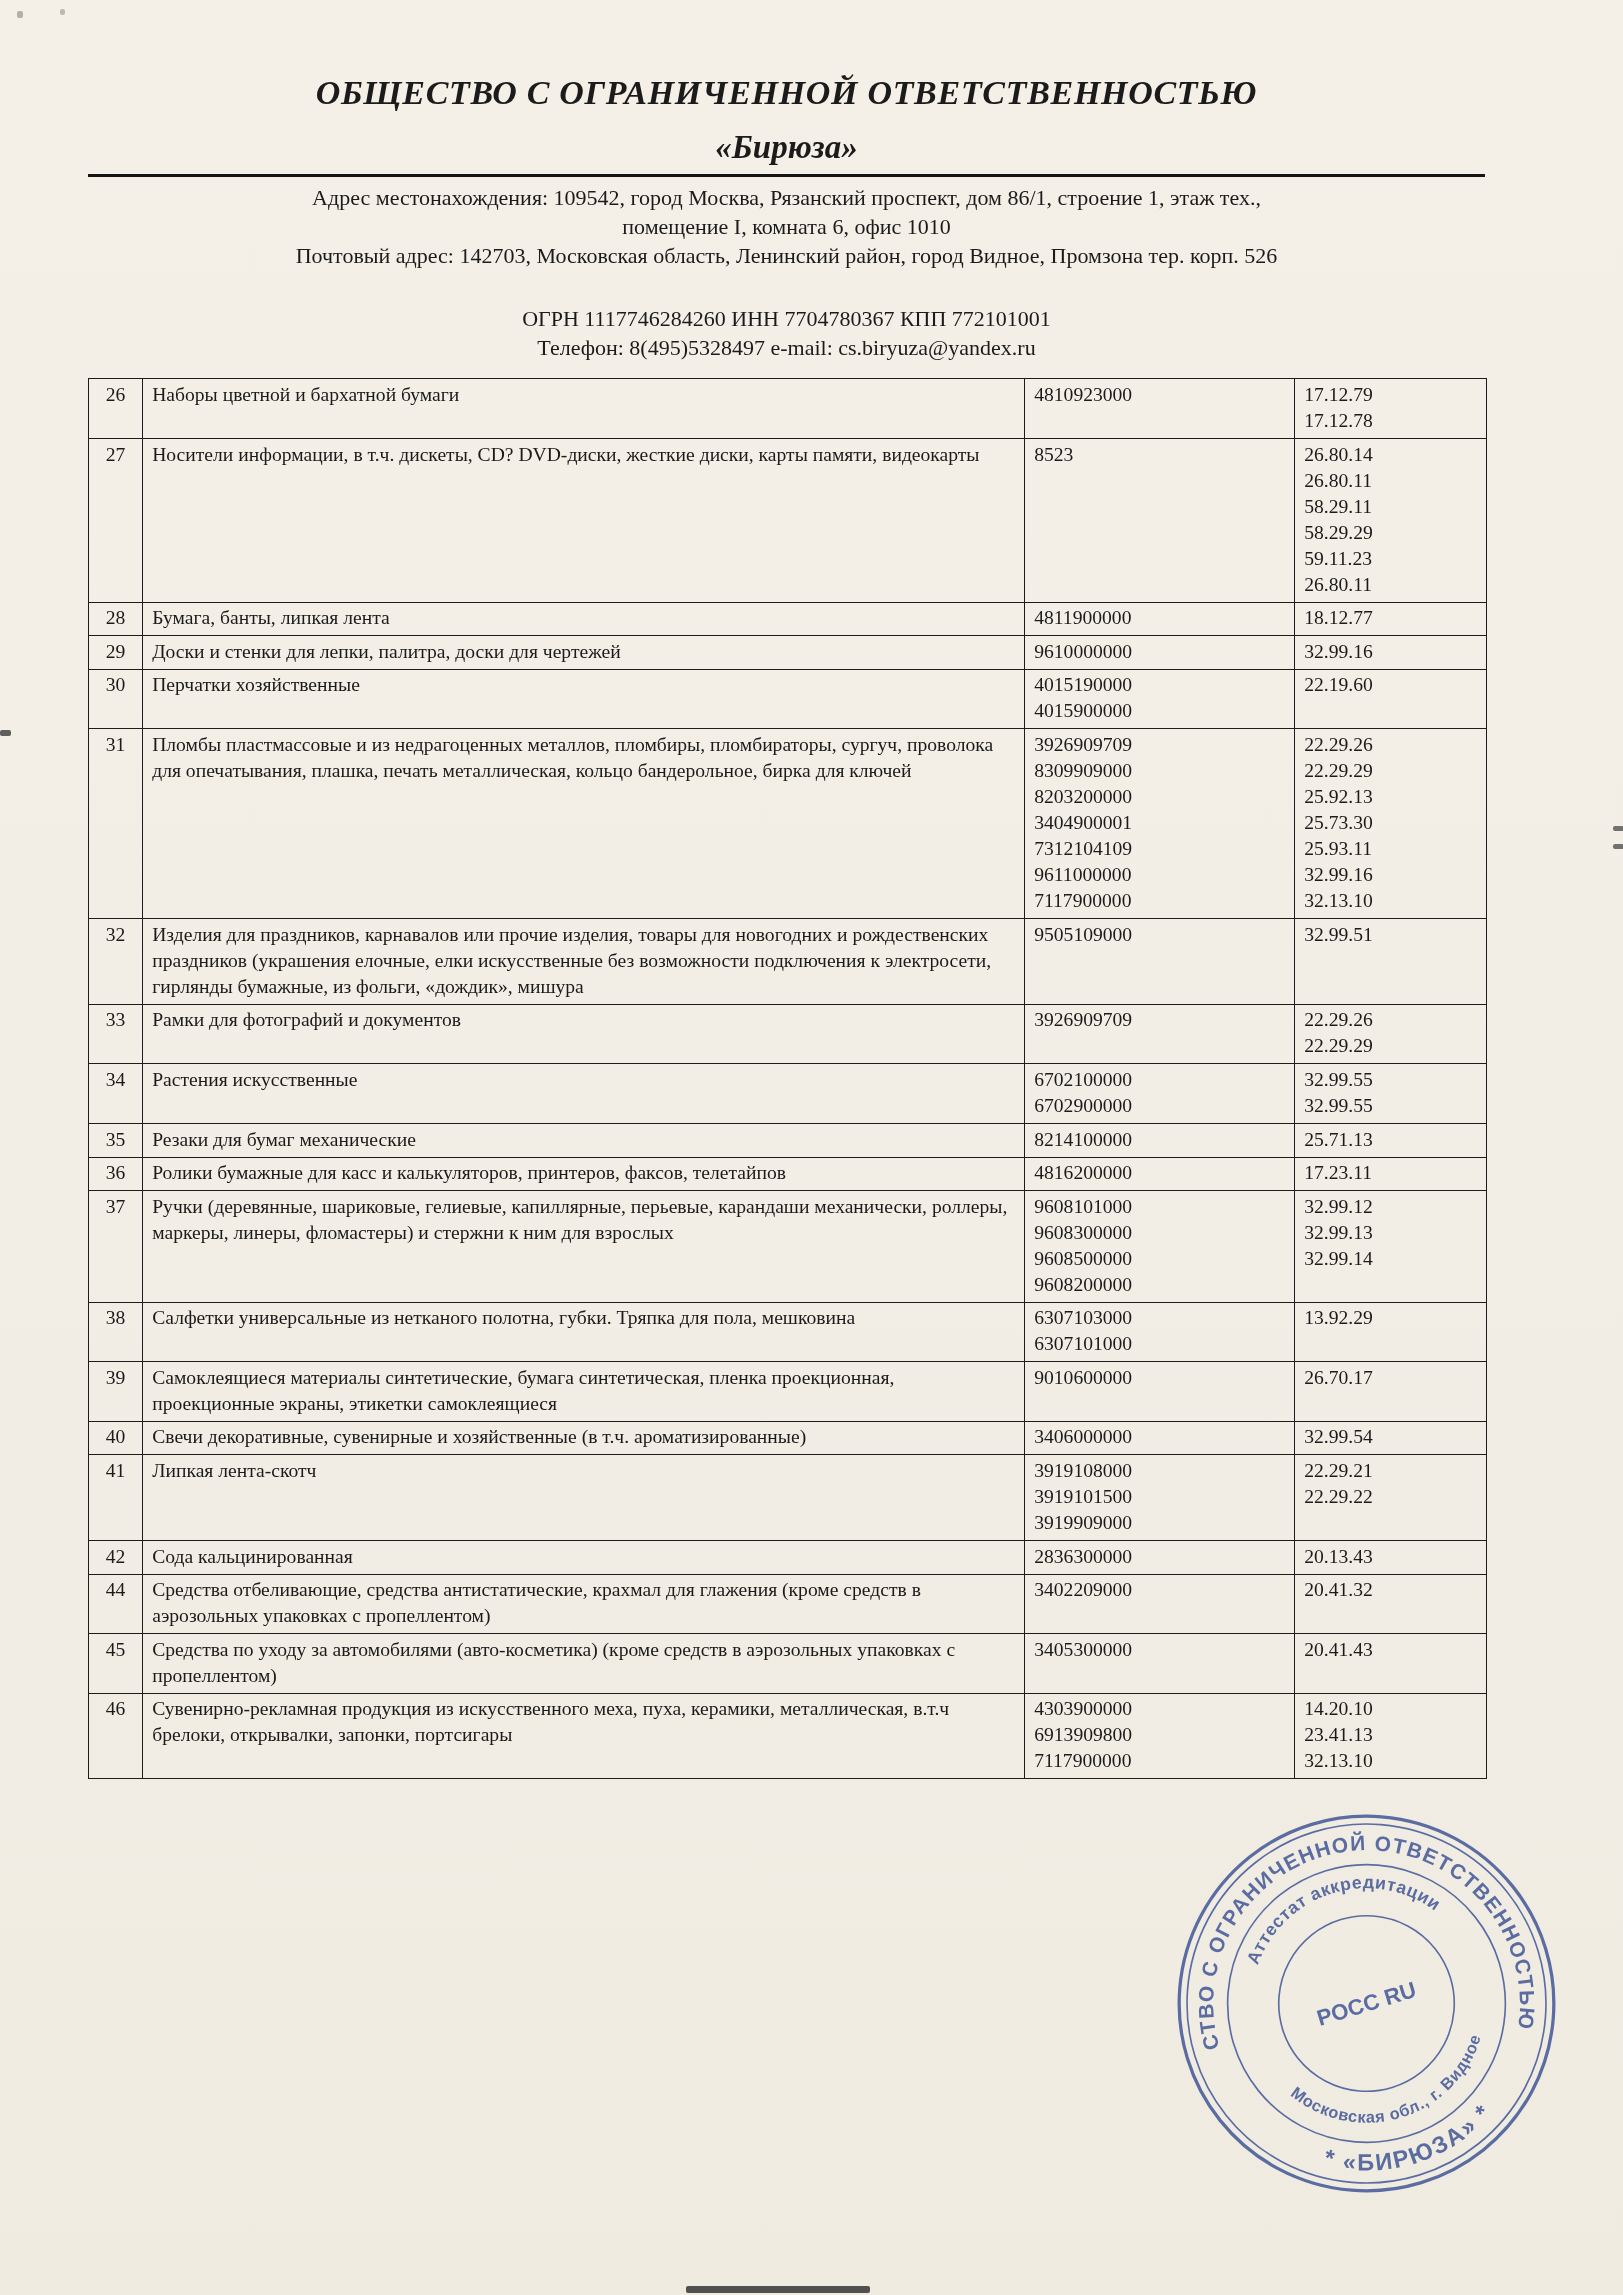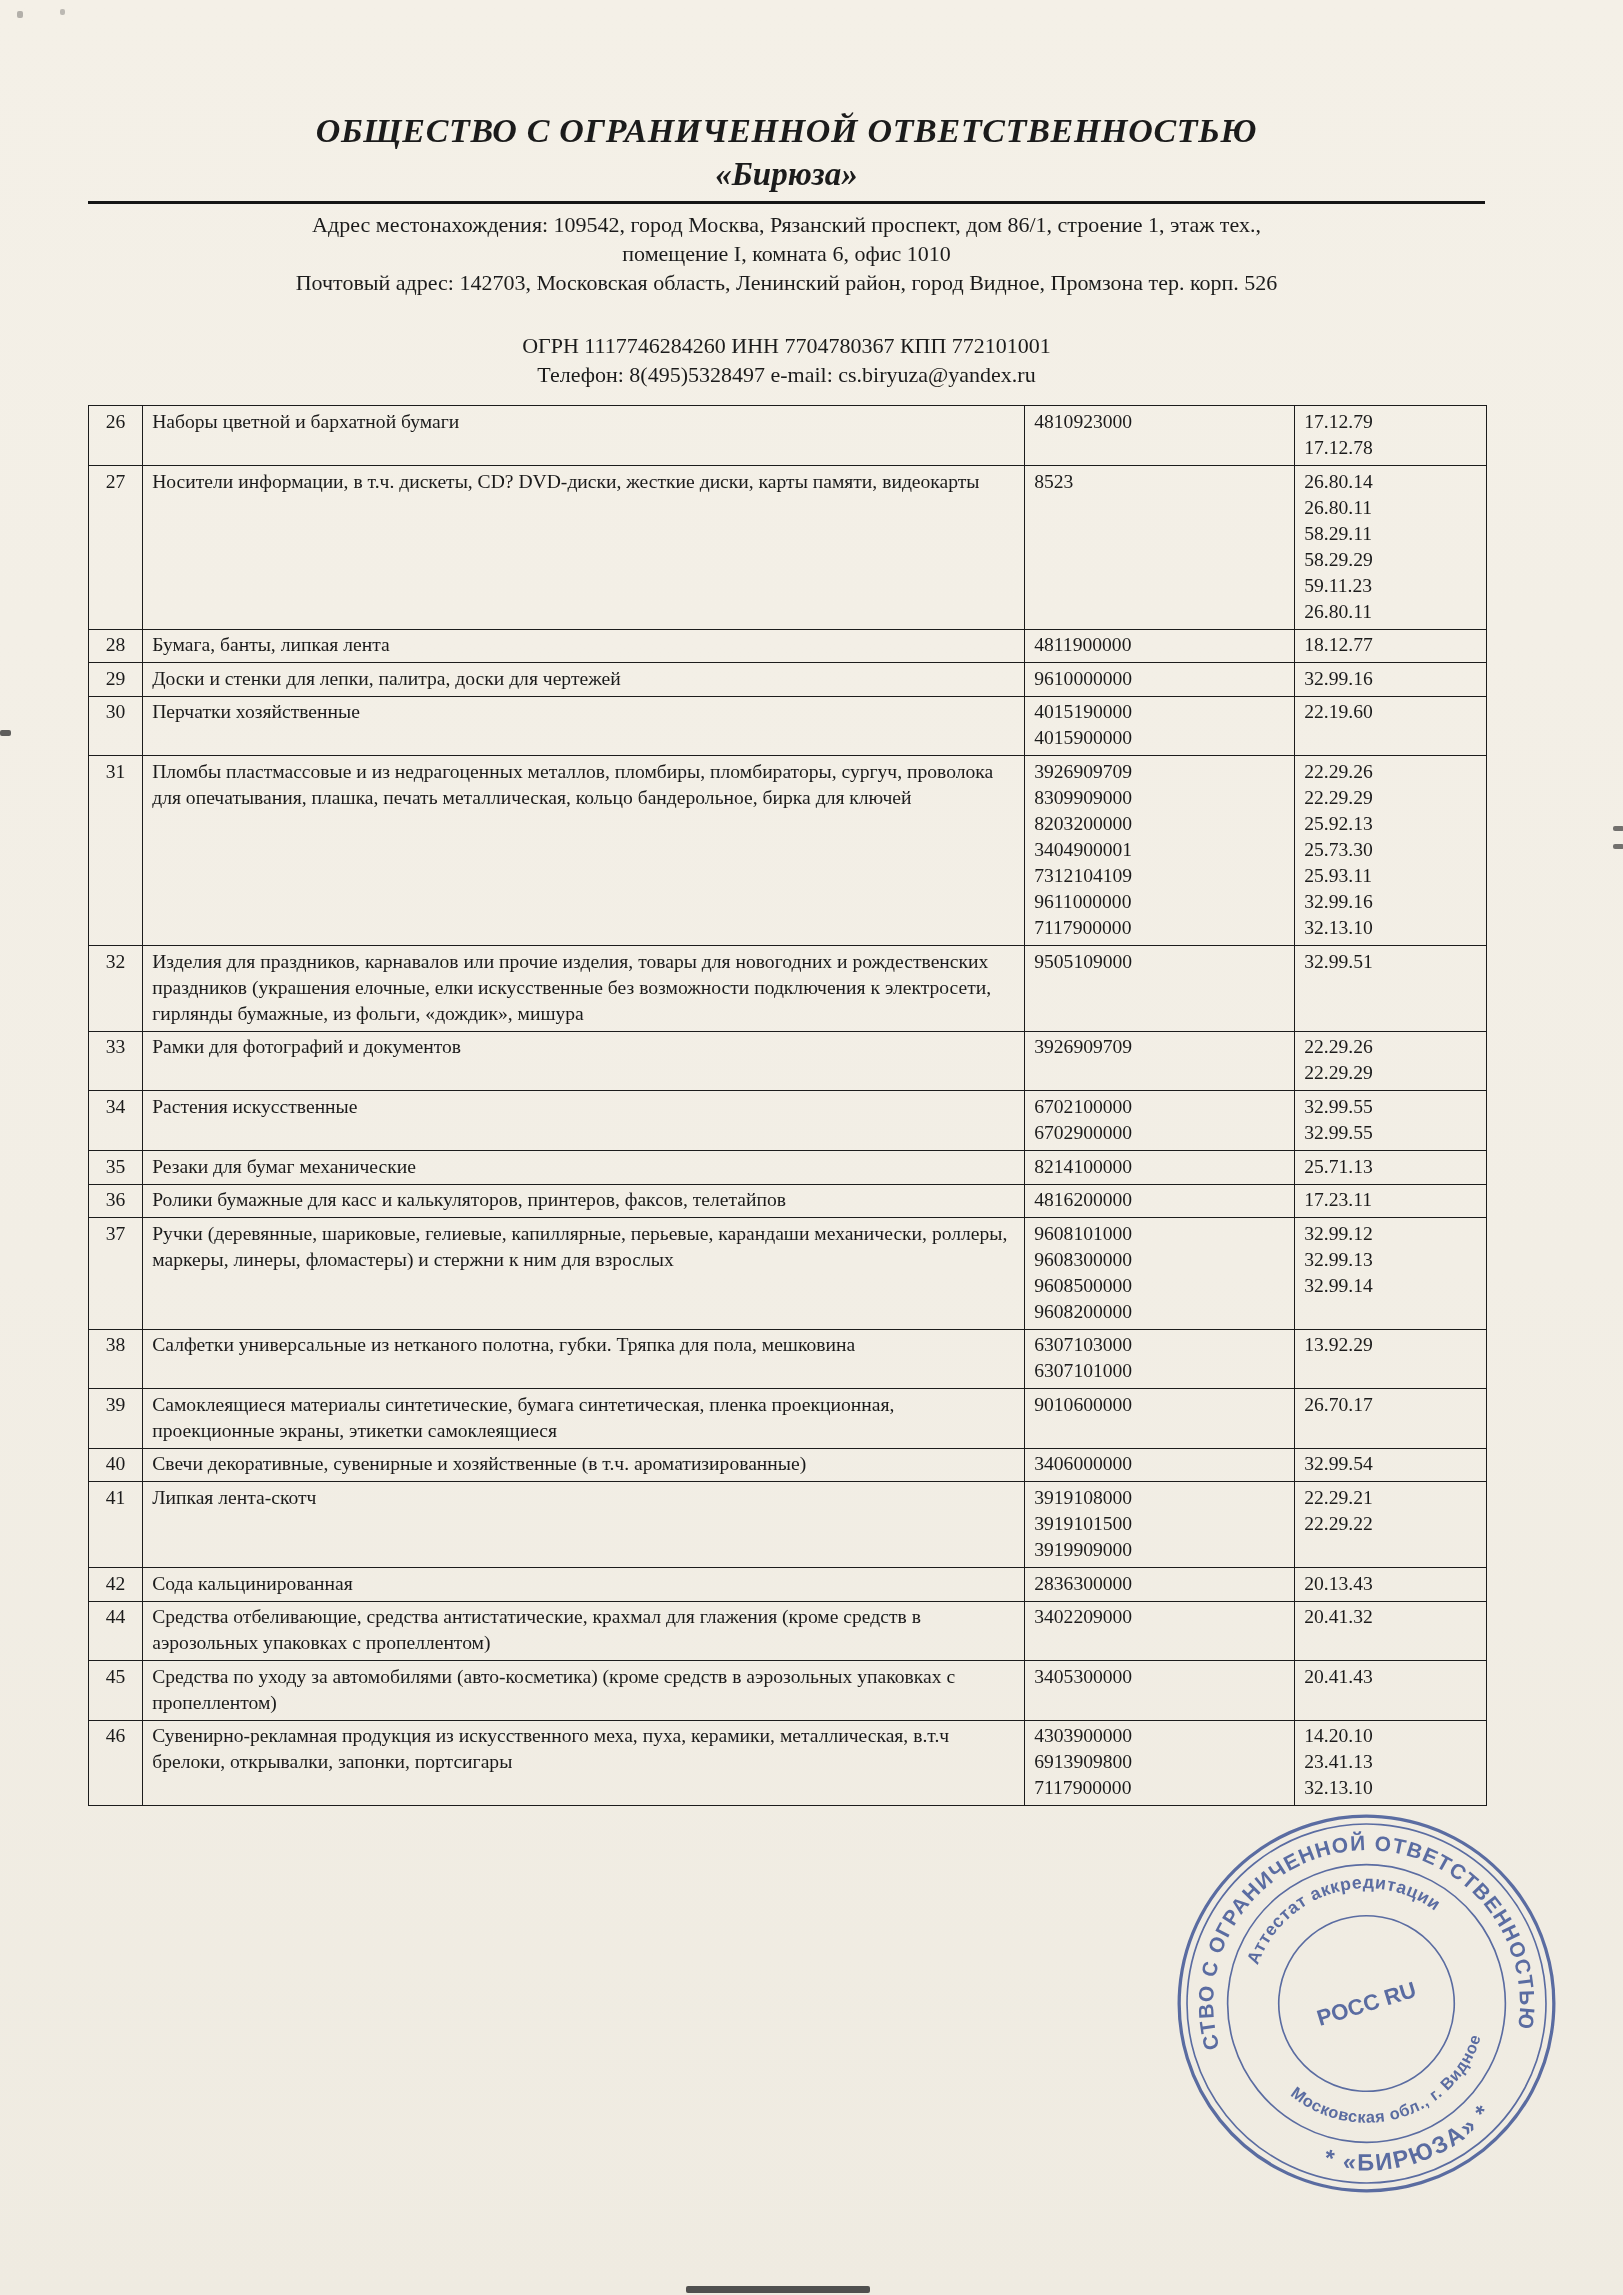--- a/index.html
+++ b/index.html
@@ -8,31 +8,31 @@
     width: 1623px; height: 2295px;
     background: #f3efe6;
     font-family: "Liberation Serif", "DejaVu Serif", serif;
     color: #1b1b1b;
     position: relative;
     overflow: hidden;
   }
   .page {
     position: relative;
     width: 1623px; height: 2295px;
-    padding: 111px 138px 0 88px;
+    padding: 73px 138px 0 88px;
     background: linear-gradient(180deg, #f4f0e7 0%, #f2eee5 55%, #efebe1 100%);
   }
   .doc-header { text-align: center; }
   .org-type {
     font-size: 34px; font-weight: bold; font-style: italic;
     letter-spacing: 0.7px; line-height: 1.18;
   }
   .org-name {
     font-size: 33px; font-weight: bold; font-style: italic;
-    margin-top: 5px; line-height: 1.15;
+    margin-top: 16px; line-height: 1.15;
   }
   .header-rule {
     margin-top: 6.5px;
     border-top: 3.9px solid #151515;
     height: 0; width: 100%;
   }
   .addr-block { margin-top: 7.9px; font-size: 22px; line-height: 1.3; }
   .reg-block { margin-top: 35px; font-size: 22px; line-height: 1.3; }
   .hdr-line { white-space: pre-wrap; }
 

